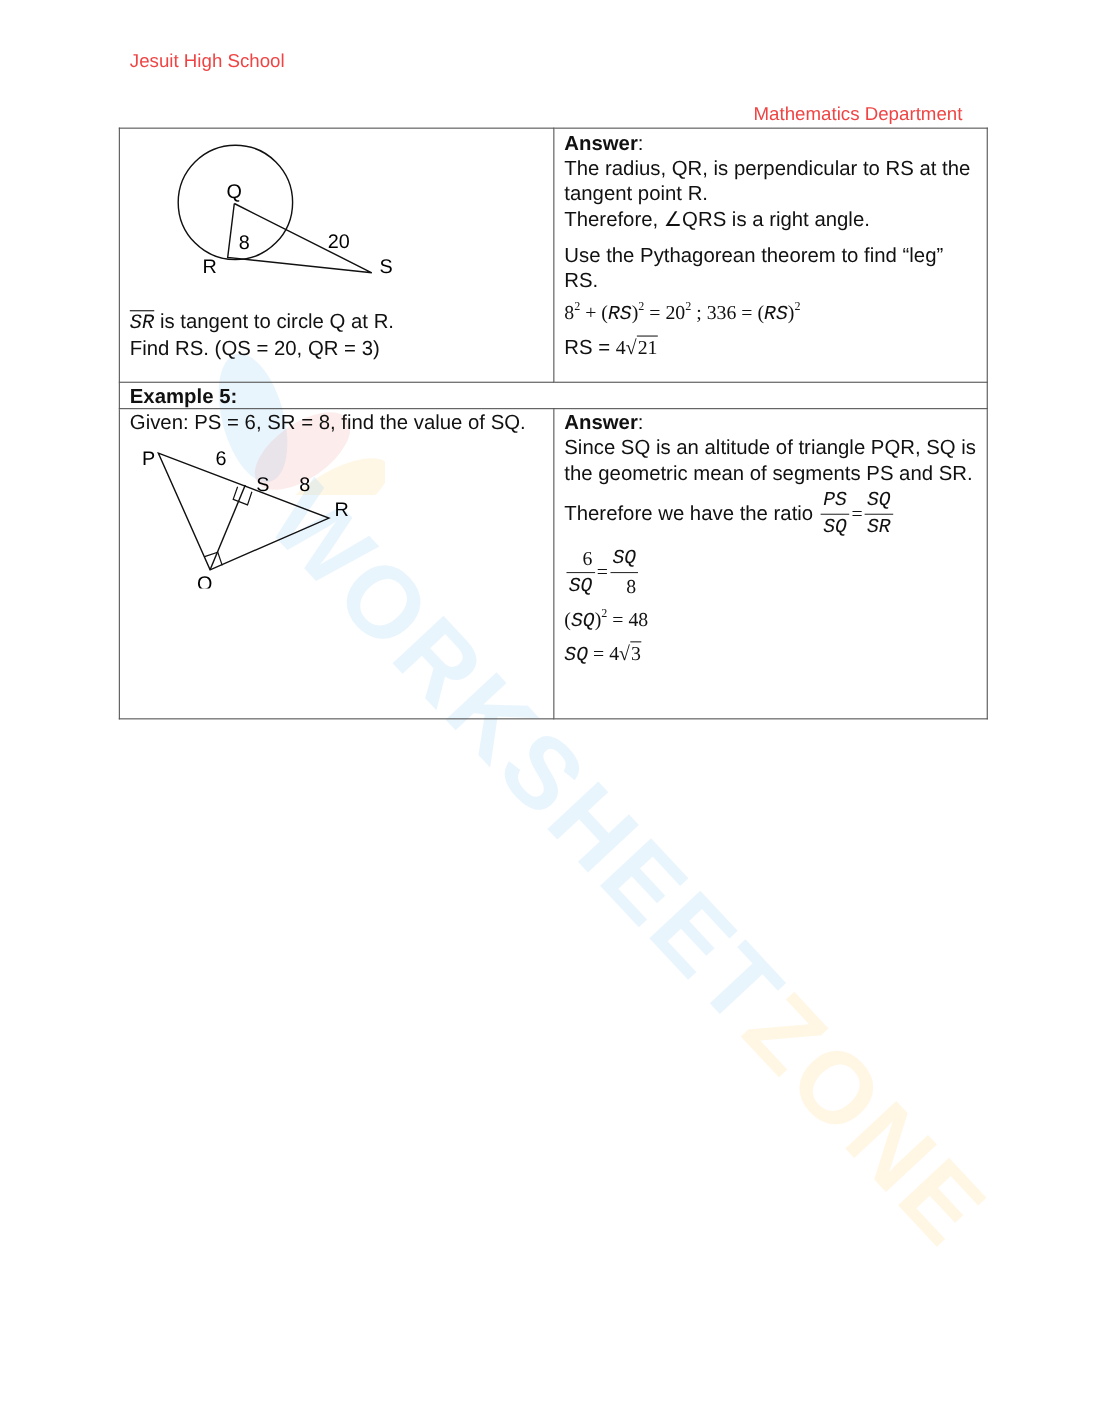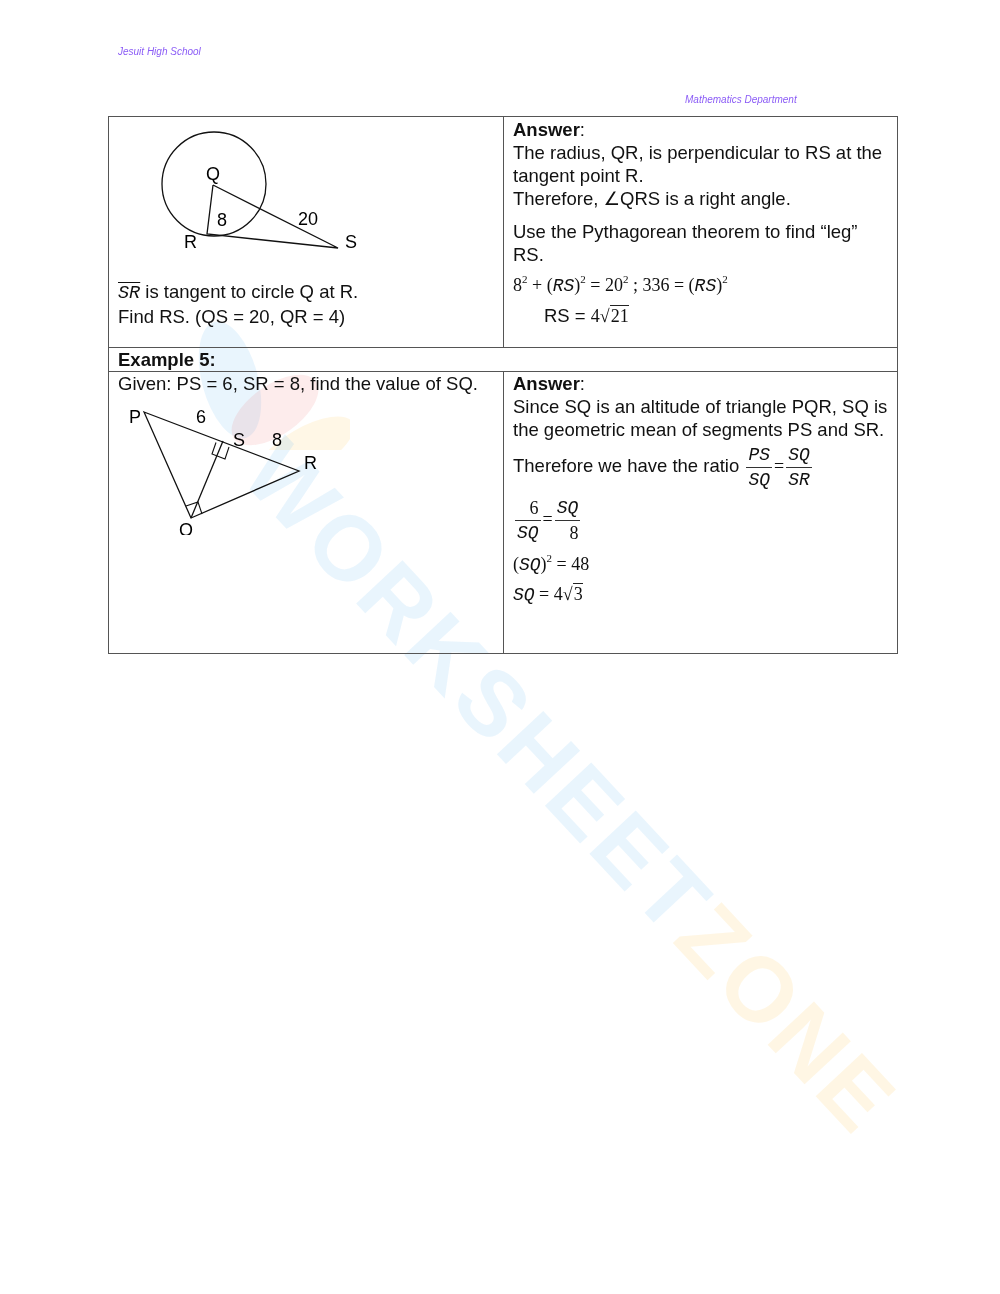--- a/index.html
+++ b/index.html
@@ -2,21 +2,21 @@
 <html><head>
 <meta charset="utf-8">
 <style>
   html, body { margin: 0; padding: 0; }
   body {
     width: 1000px; height: 1294px; background: #ffffff; position: relative;
     font-family: "Liberation Sans", sans-serif; color: #111;
     overflow: hidden;
   }
   .hdr {
-    position: absolute; top: 46px; font-style: italic; font-size: 10px; color: #8b5cf6;
+    position: absolute; top: 46px; font-size: 17px; color: #ef4444;
   }
   .hdr.left { left: 118px; }
   .hdr.right { left: 685px; margin-top: 48px; }
 
   .watermark {
     position: absolute; left: 300px; top: 420px;
     transform-origin: 0 0;
     transform: rotate(47deg);
     font-family: "Liberation Sans", sans-serif;
     font-weight: bold; font-size: 92px; letter-spacing: 4px;
@@ -76,32 +76,32 @@
           <polyline points="212,208 206,257 337,271 212,208" fill="none" stroke="#111" stroke-width="1.3"></polyline>
           <text x="205" y="203" font-size="18" font-family="Liberation Sans, sans-serif">Q</text>
           <text x="183" y="271" font-size="18" font-family="Liberation Sans, sans-serif">R</text>
           <text x="344" y="271" font-size="18" font-family="Liberation Sans, sans-serif">S</text>
           <text x="216" y="249" font-size="18" font-family="Liberation Sans, sans-serif">8</text>
           <text x="297" y="248" font-size="18" font-family="Liberation Sans, sans-serif">20</text>
         </g>
       </svg>
       <div style="margin-top:3px;">
         <span class="mi overline">SR</span><span> is tangent to circle Q at R.</span><br>
-        <span>Find RS.  (QS = 20, QR = 4)</span>
+        <span>Find RS.  (QS = 20, QR = 3)</span>
       </div>
     </td>
     <td style="padding-top:1px;">
       <div><span class="b">Answer</span><span>:</span></div>
       <div>The radius, QR, is perpendicular to RS at the tangent point R.</div>
       <div><span>Therefore, </span><span>∠</span><span>QRS is a right angle.</span></div>
       <div style="margin-top:10px;">Use the Pythagorean theorem to find “leg” RS.</div>
       <div class="math" style="margin-top:2px;">
         <span>8</span><span class="sup">2</span><span> + (</span><span class="mi">RS</span><span>)</span><span class="sup">2</span><span> = 20</span><span class="sup">2</span><span> ;  336 = (</span><span class="mi">RS</span><span>)</span><span class="sup">2</span>
       </div>
-      <div style="margin-top:6px;margin-left:31px;">
+      <div style="margin-top:6px;">
         <span>RS = </span><span class="math">4</span><span class="math">√</span><span class="math sqrt">21</span>
       </div>
     </td>
   </tr>
 
   <tr>
     <td colspan="2" class="exhead">Example 5:</td>
   </tr>
   <tr style="height:282px;">
     <td class="col">

